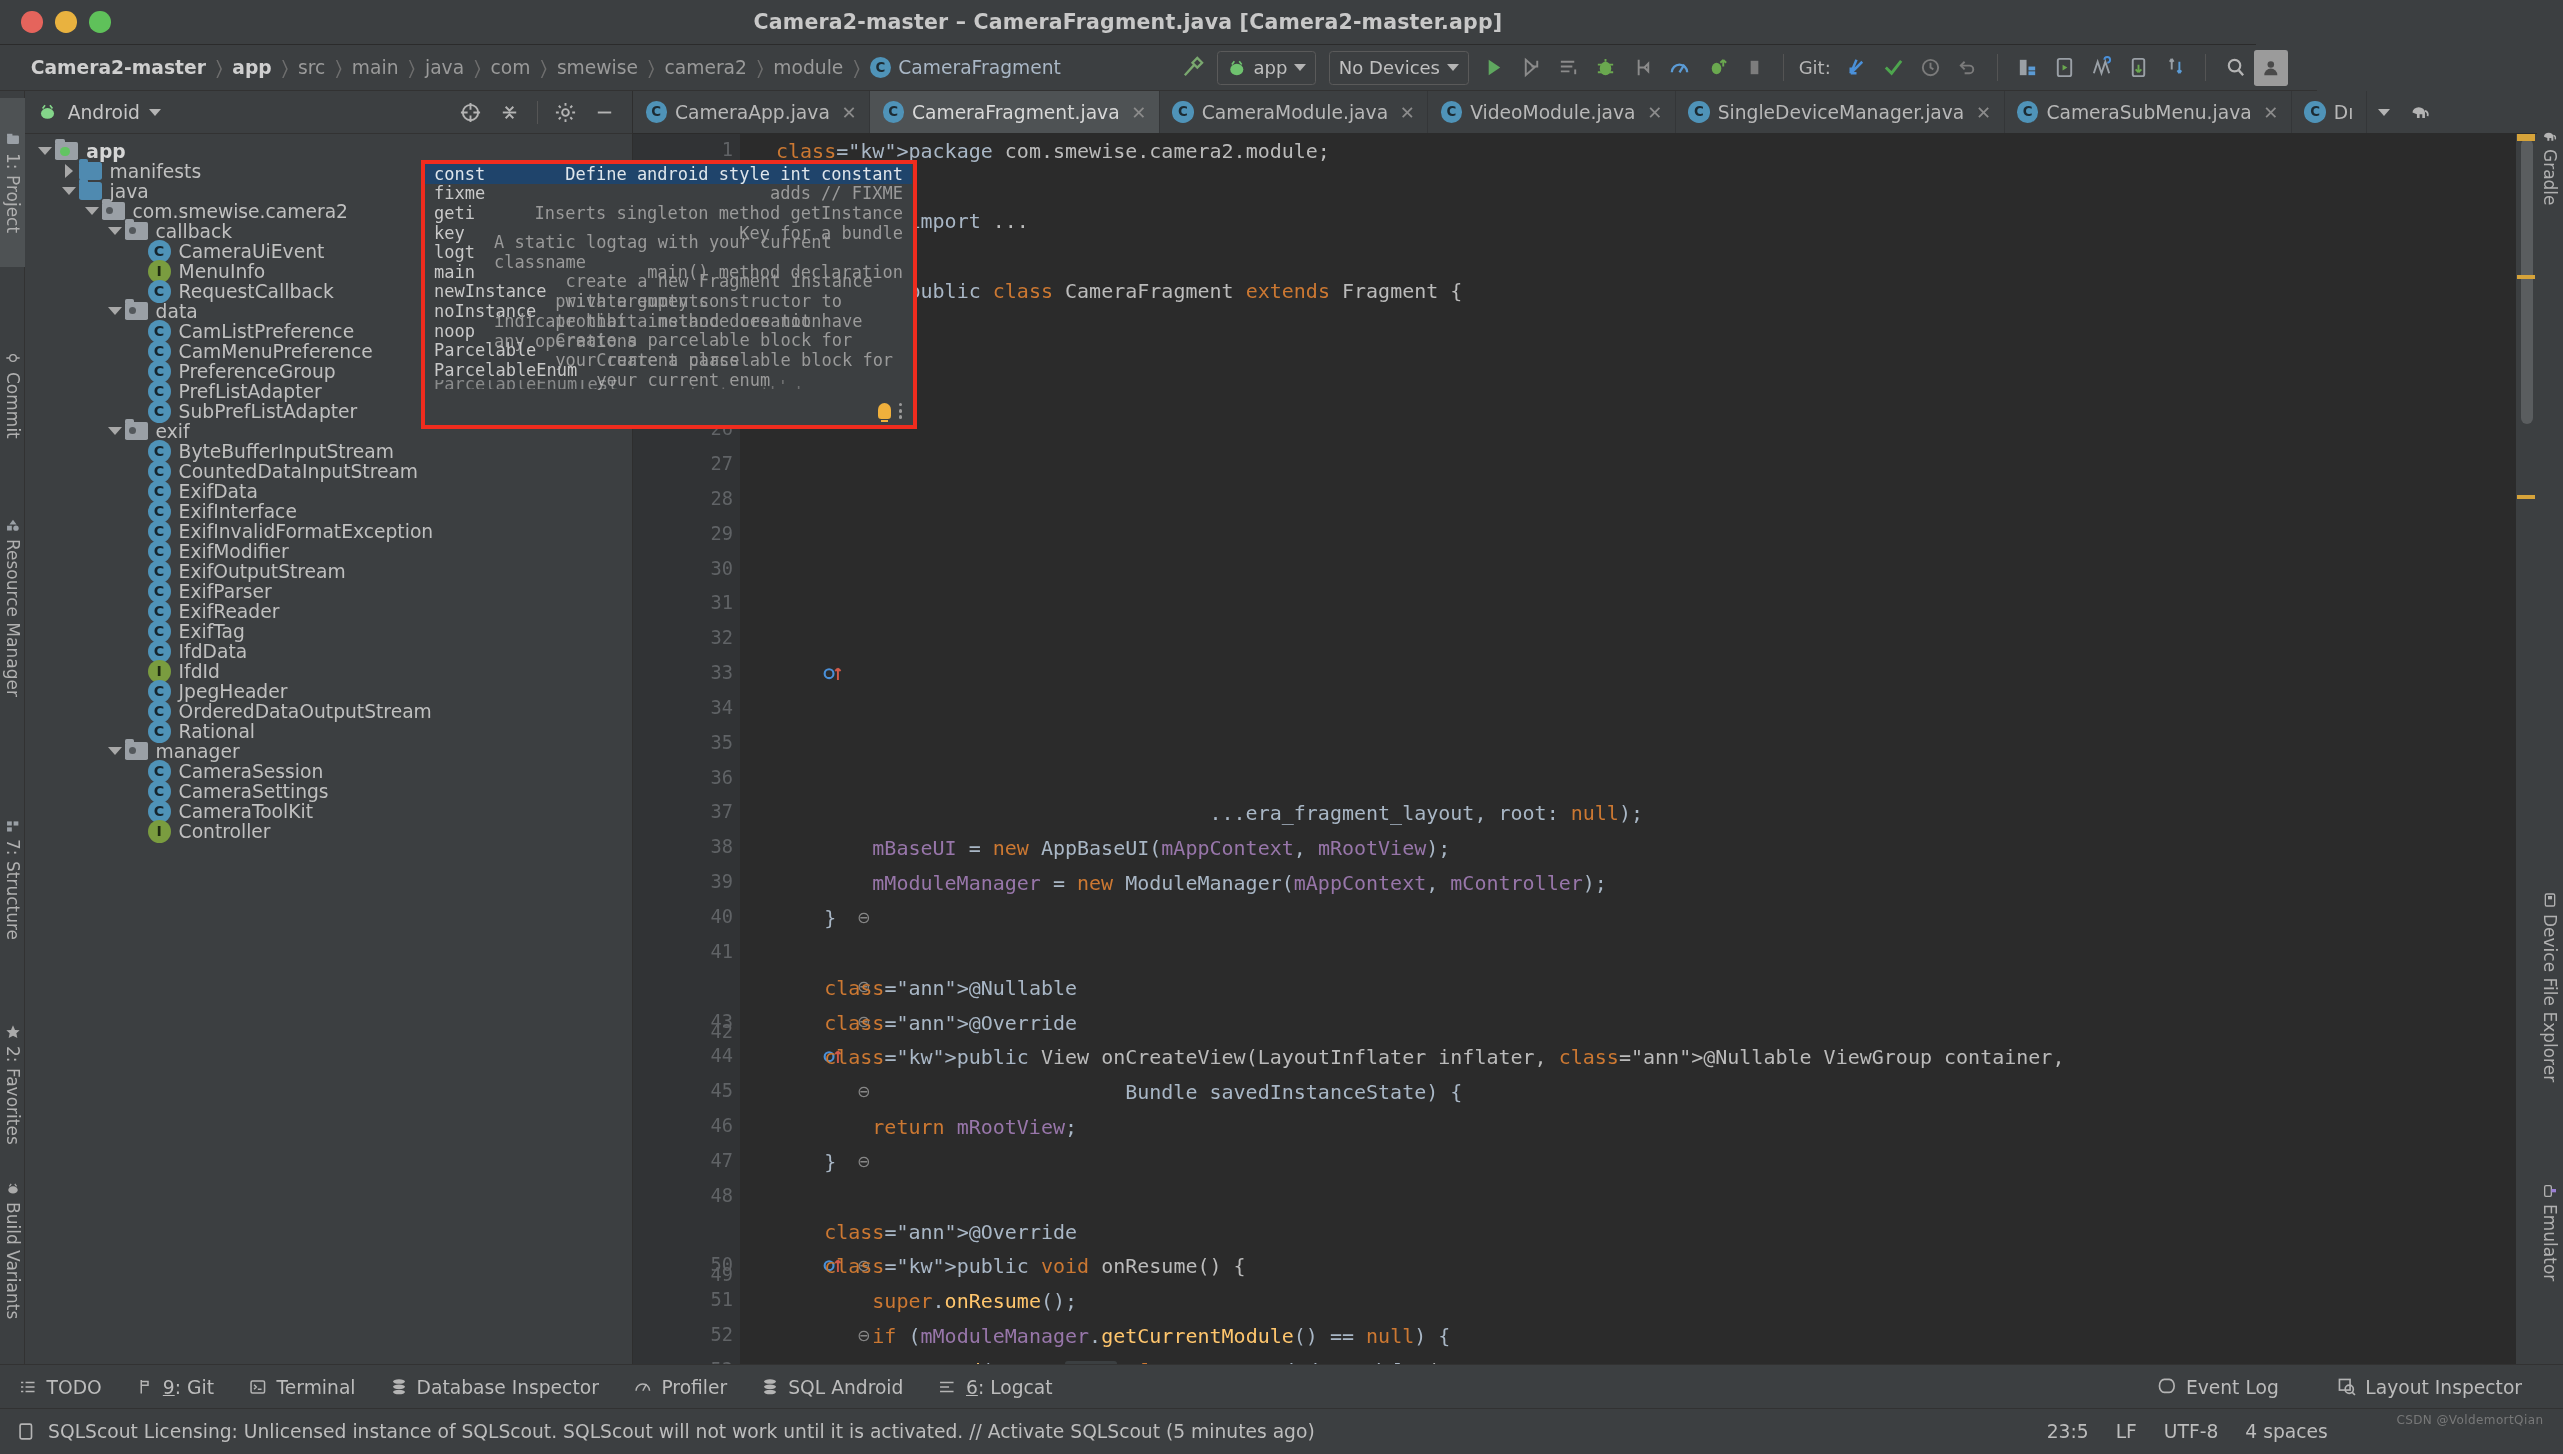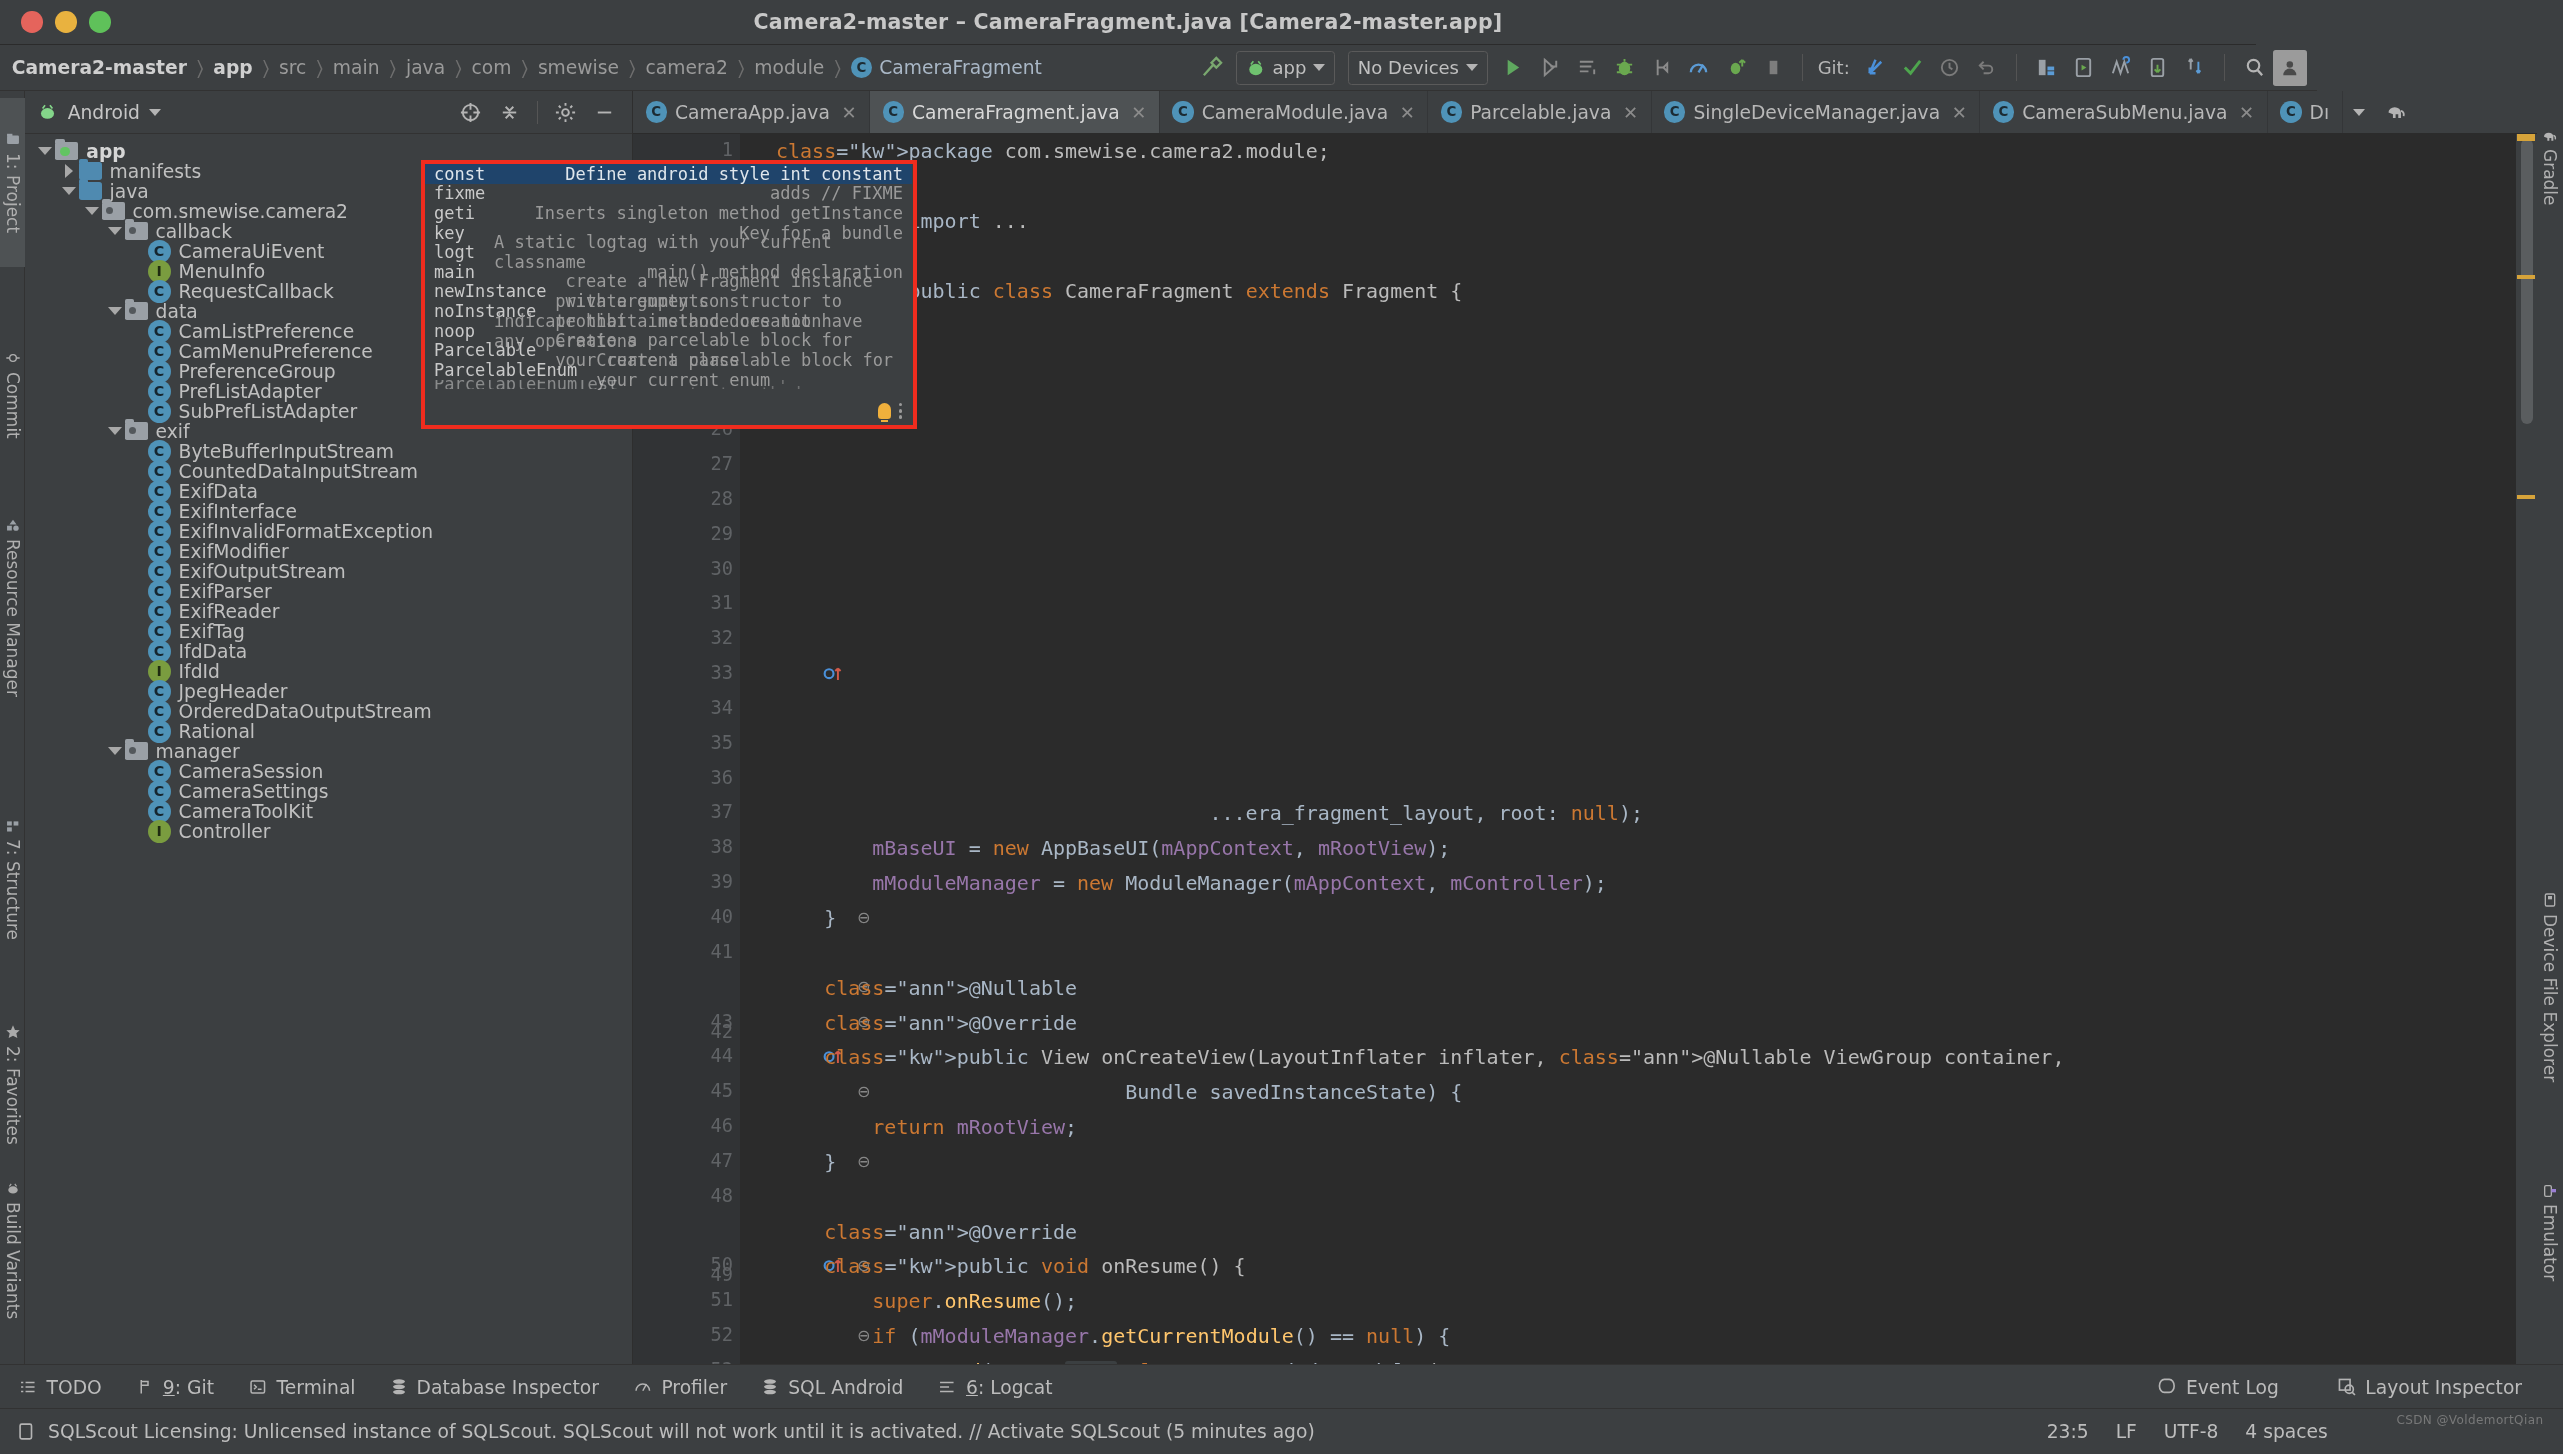--- a/index.html
+++ b/index.html
@@ -22,21 +22,21 @@
   .dot.r{ background:#e5645c; } .dot.y{ background:#e9b23f; } .dot.g{ background:#5fc15a; }
   #title-text{
     position:absolute; left:0; right:0; text-align:center;
     font-size:20.5px; font-weight:bold; color:#c8c8c8; letter-spacing:0.2px;
   }
 
   
   #toolbar{
     position:absolute; left:0; top:45px; width:2317px; height:46px;
     background:#3c3f41; border-bottom:0.9px solid #323232;
-    display:flex; align-items:center; padding:0 10px;
+    display:flex; align-items:center; padding:0 29px;
   }
   #crumbs{ display:flex; align-items:center; height:100%; }
   .crumb{ display:flex; align-items:center; font-size:18.7px; color:#a9b7c6; padding:0 1.8px;}
   .crumb.strong{ font-weight:bold; color:#cfcfcf; }
   .crumb.dim{ color:#9a9a9a; }
   .sep{ color:#6e6e6e; margin:0 8px; font-size:20.5px; }
   .cicon{
     width:21.4px;height:21.4px;border-radius:50%;background:#4f93b8;color:#1c2b33;
     font-size:13.4px;font-weight:bold;display:inline-flex;align-items:center;justify-content:center;
     margin-right:7.1px;
@@ -694,21 +694,21 @@
         <span>CameraFragment.java</span>
         <span class="x">✕</span>
       </div>
       <div class="etab">
         <span class="cicon" style="margin-right: 0px;">C</span>
         <span>CameraModule.java</span>
         <span class="x">✕</span>
       </div>
       <div class="etab">
         <span class="cicon" style="margin-right: 0px;">C</span>
-        <span>Parcelable.java</span>
+        <span>VideoModule.java</span>
         <span class="x">✕</span>
       </div>
       <div class="etab">
         <span class="cicon" style="margin-right: 0px;">C</span>
         <span>SingleDeviceManager.java</span>
         <span class="x">✕</span>
       </div>
       <div class="etab">
         <span class="cicon" style="margin-right: 0px;">C</span>
         <span>CameraSubMenu.java</span>

